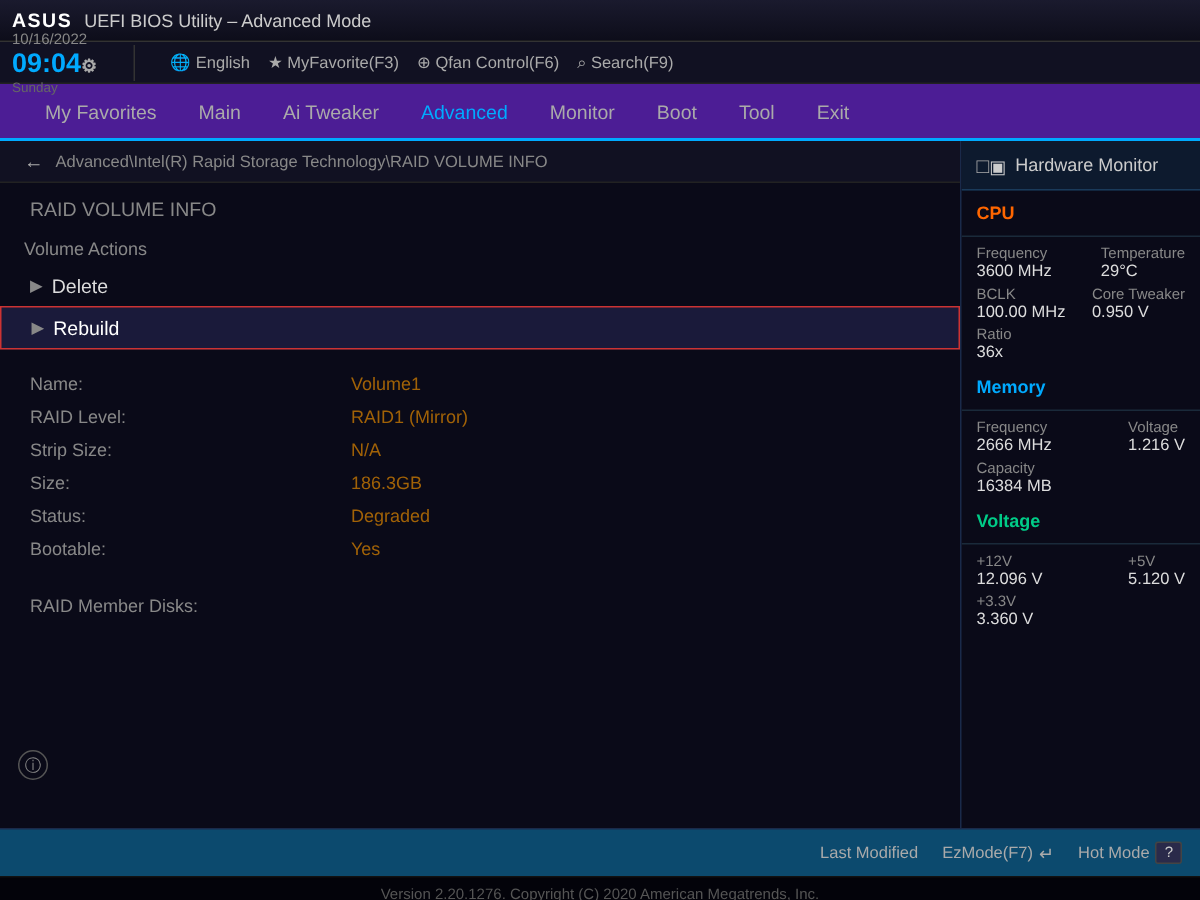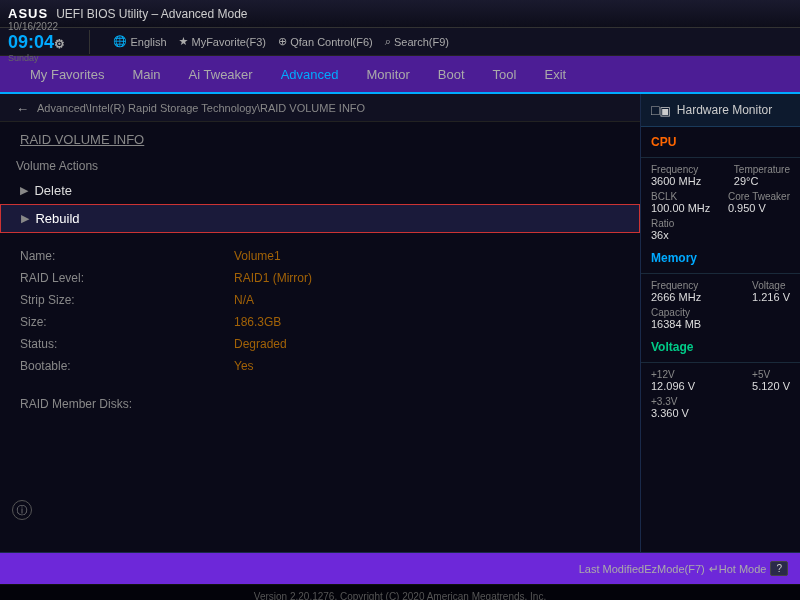--- a/index.html
+++ b/index.html
@@ -115,21 +115,20 @@
       margin-right: 4px;
       font-size: 13px;
     }
 
     
     #section-title {
       padding: 10px 20px 4px 20px;
       font-size: 13px;
       color: #888;
       font-weight: normal;
-      text-decoration: underline;
     }
 
     
     #volume-actions-label {
       padding: 8px 20px 4px 16px;
       font-size: 12px;
       color: #888;
     }
 
     
@@ -217,27 +216,27 @@
     }
     .hw-section-divider {
       border: none;
       border-top: 1px solid #1a2a3a;
       margin: 4px 0;
     }
 
     
     #bottom-bar {
       height: 32px;
-      background: #6d28d9;
+      background: #0c4a6e;
       border-top: 1px solid #1a2a4a;
       display: flex;
       align-items: center;
       justify-content: flex-end;
       padding: 0 12px;
-      gap: 0;
+      gap: 16px;
     }
     .bottom-item {
       display: flex;
       align-items: center;
       gap: 4px;
       font-size: 11px;
       color: #aaa;
       cursor: pointer;
     }
     .bottom-item .btn-badge {

